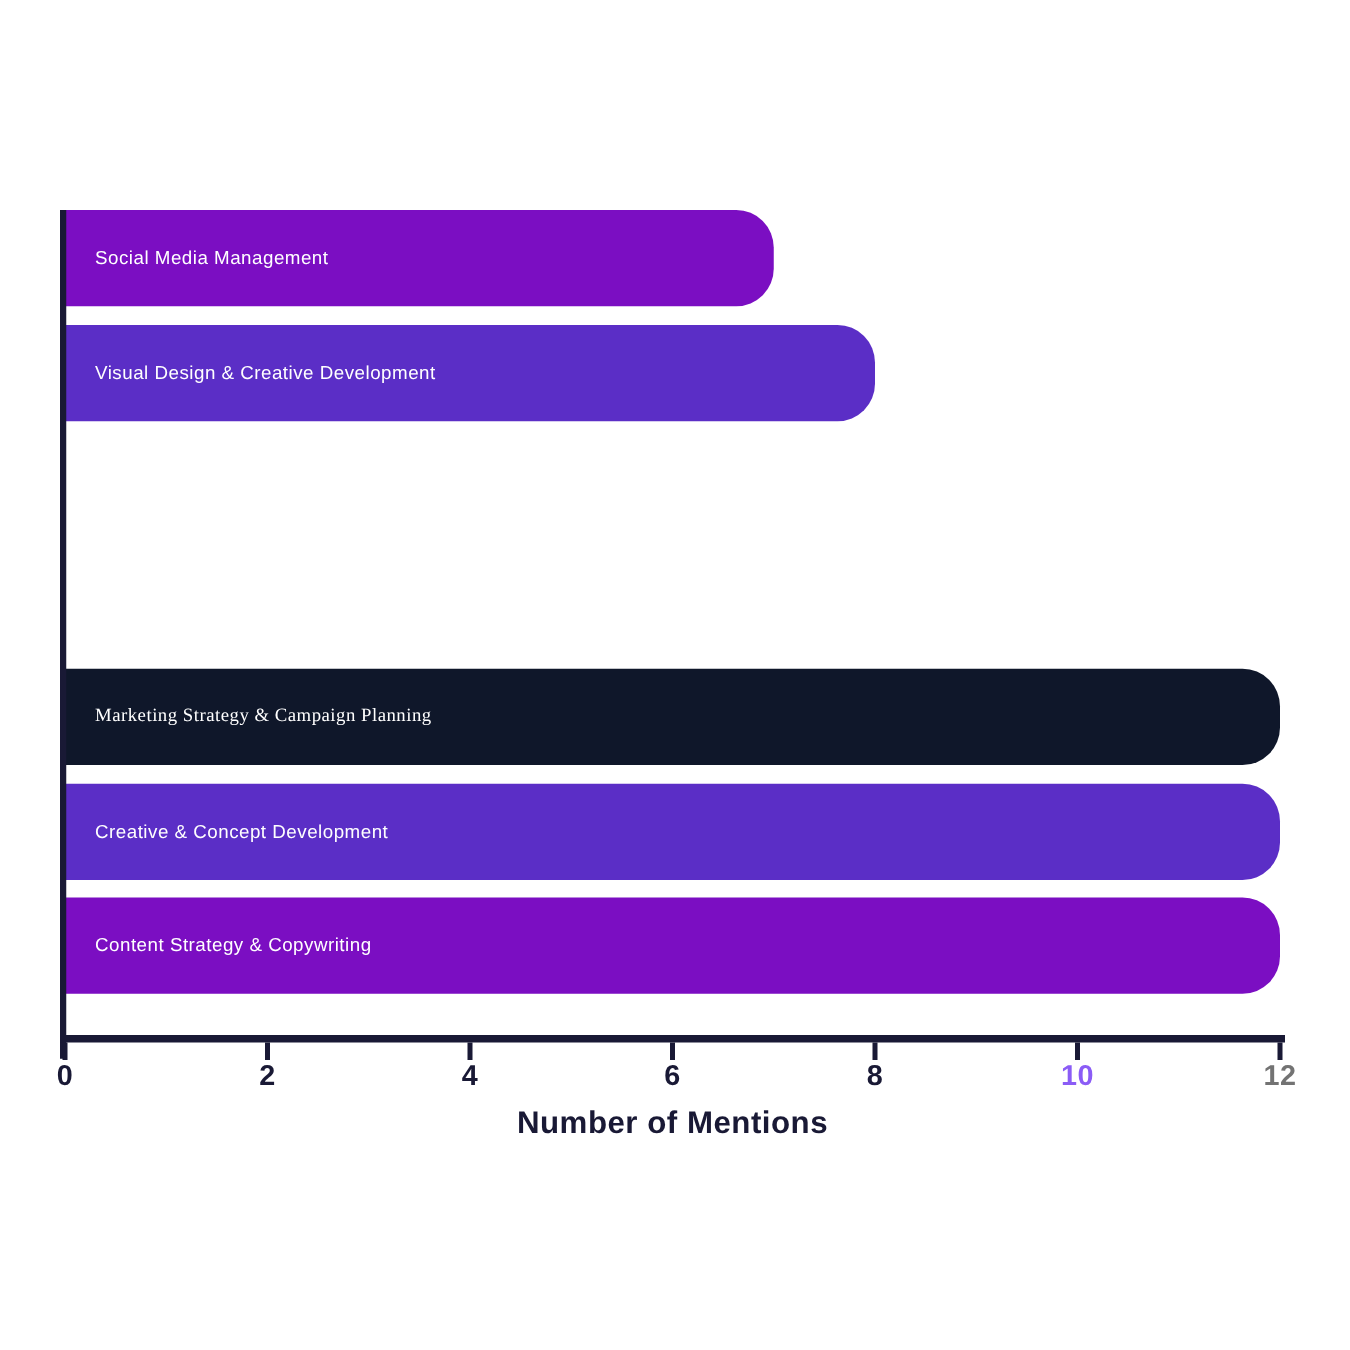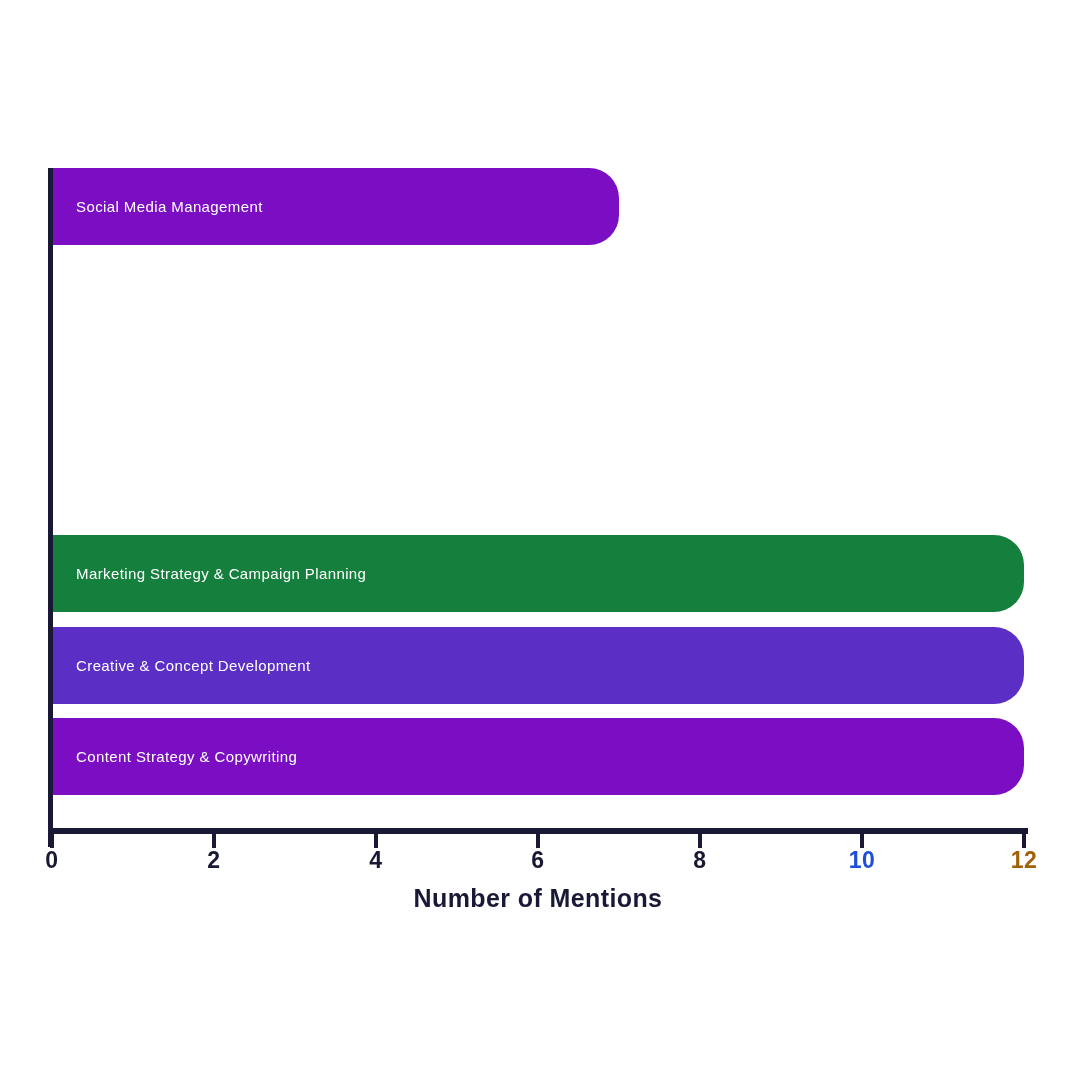--- a/index.html
+++ b/index.html
@@ -79,21 +79,24 @@
   }
 </style>
 </head>
 <body>
 
 <div class="canvas">
   <div class="plot-area">
       <div class="bar" style="top: 0px; width: 567px; background: rgb(123, 14, 194);">
         <span class="bar-label">Social Media Management</span>
       </div>
-      <div class="bar" style="top: 367px; width: 972px; background: #15803d;">
+      <div class="bar" style="top: 92px; width: 648px; background: rgb(91, 46, 198);">
+        <span class="bar-label">Visual Design &amp; Creative Development</span>
+      </div>
+      <div class="bar" style="top: 367px; width: 972px; background: #0f172a; font-family: Liberation Serif, serif;">
         <span class="bar-label">Marketing Strategy &amp; Campaign Planning</span>
       </div>
       <div class="bar" style="top: 550px; width: 972px; background: rgb(123, 14, 194);">
         <span class="bar-label">Content Strategy &amp; Copywriting</span>
       </div>
       <div class="bar" style="top: 459px; width: 972px; background: rgb(91, 46, 198);">
         <span class="bar-label">Creative &amp; Concept Development</span>
       </div>
     </div>
   <div class="y-axis" style="background: rgb(25, 25, 53);"></div>
@@ -103,16 +106,16 @@
     <div class="tick-label" style="left: 28px; color: rgb(25, 25, 53);">0</div>
     <div class="tick" style="left: 212px; background: rgb(25, 25, 53);"></div>
     <div class="tick-label" style="left: 190px; color: rgb(25, 25, 53);">2</div>
     <div class="tick" style="left: 374px; background: rgb(25, 25, 53);"></div>
     <div class="tick-label" style="left: 352px; color: rgb(25, 25, 53);">4</div>
     <div class="tick" style="left: 536px; background: rgb(25, 25, 53);"></div>
     <div class="tick-label" style="left: 514px; color: rgb(25, 25, 53);">6</div>
     <div class="tick" style="left: 698px; background: rgb(25, 25, 53);"></div>
     <div class="tick-label" style="left: 676px; color: rgb(25, 25, 53);">8</div>
     <div class="tick" style="left: 860px; background: rgb(25, 25, 53);"></div>
-    <div class="tick-label" style="left: 838px; color: #1d4ed8;">10</div>
+    <div class="tick-label" style="left: 838px; color: #8b5cf6;">10</div>
     <div class="tick" style="left: 1022px; background: rgb(25, 25, 53);"></div>
-    <div class="tick-label" style="left: 1000px; color: #a16207;">12</div>
+    <div class="tick-label" style="left: 1000px; color: #737373;">12</div>
   </div>
 
 </body></html>

